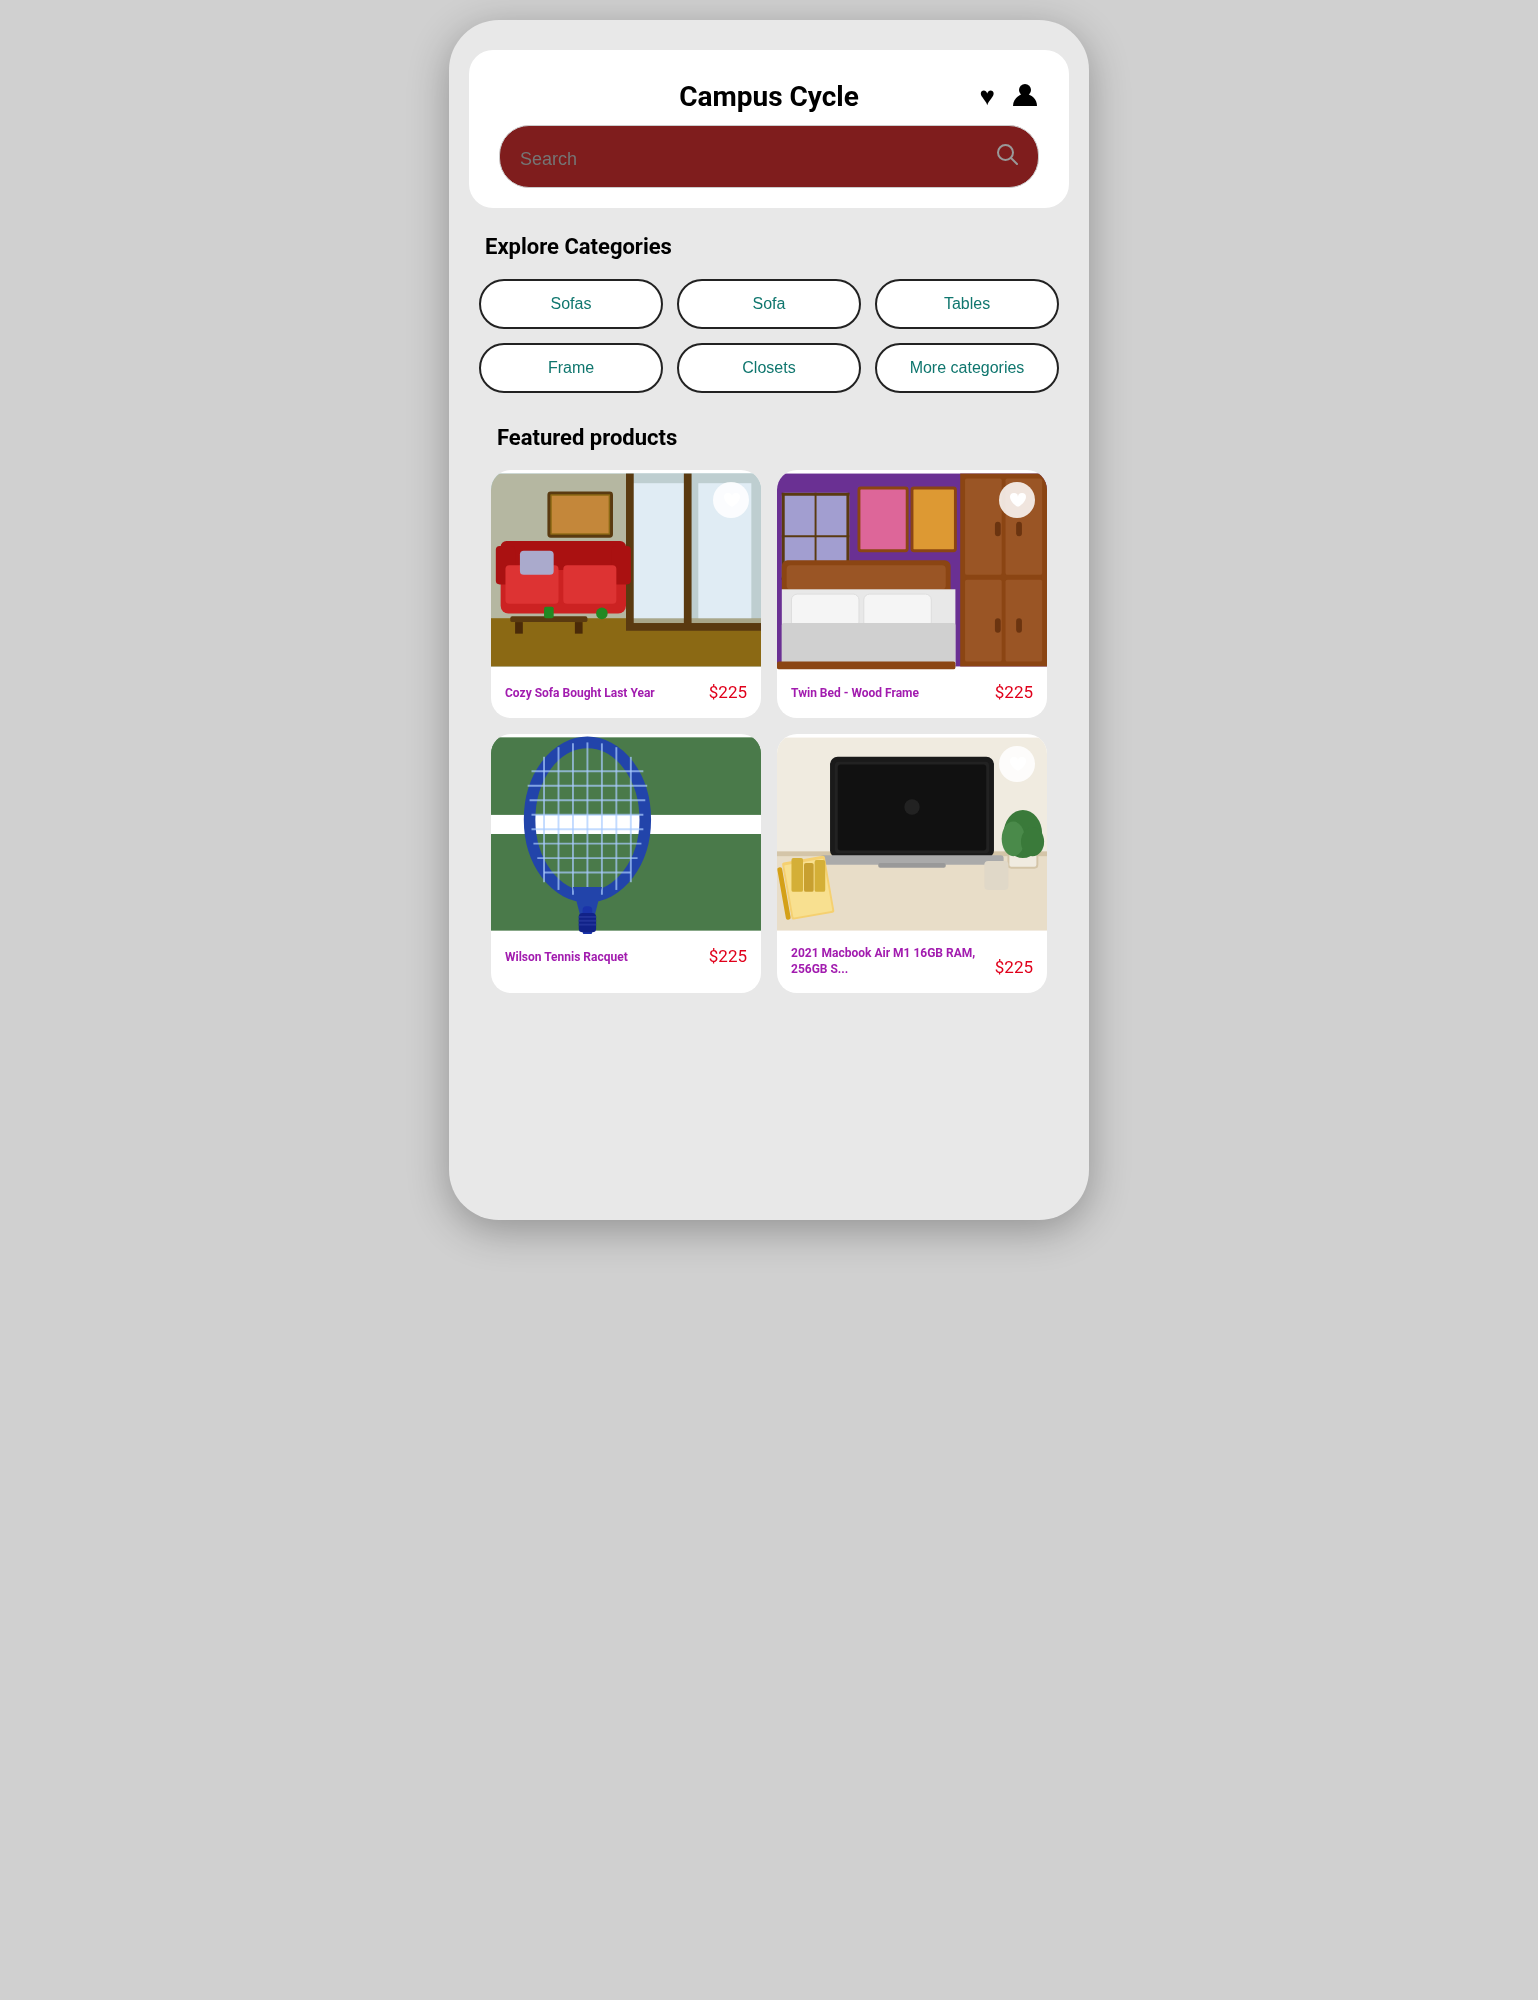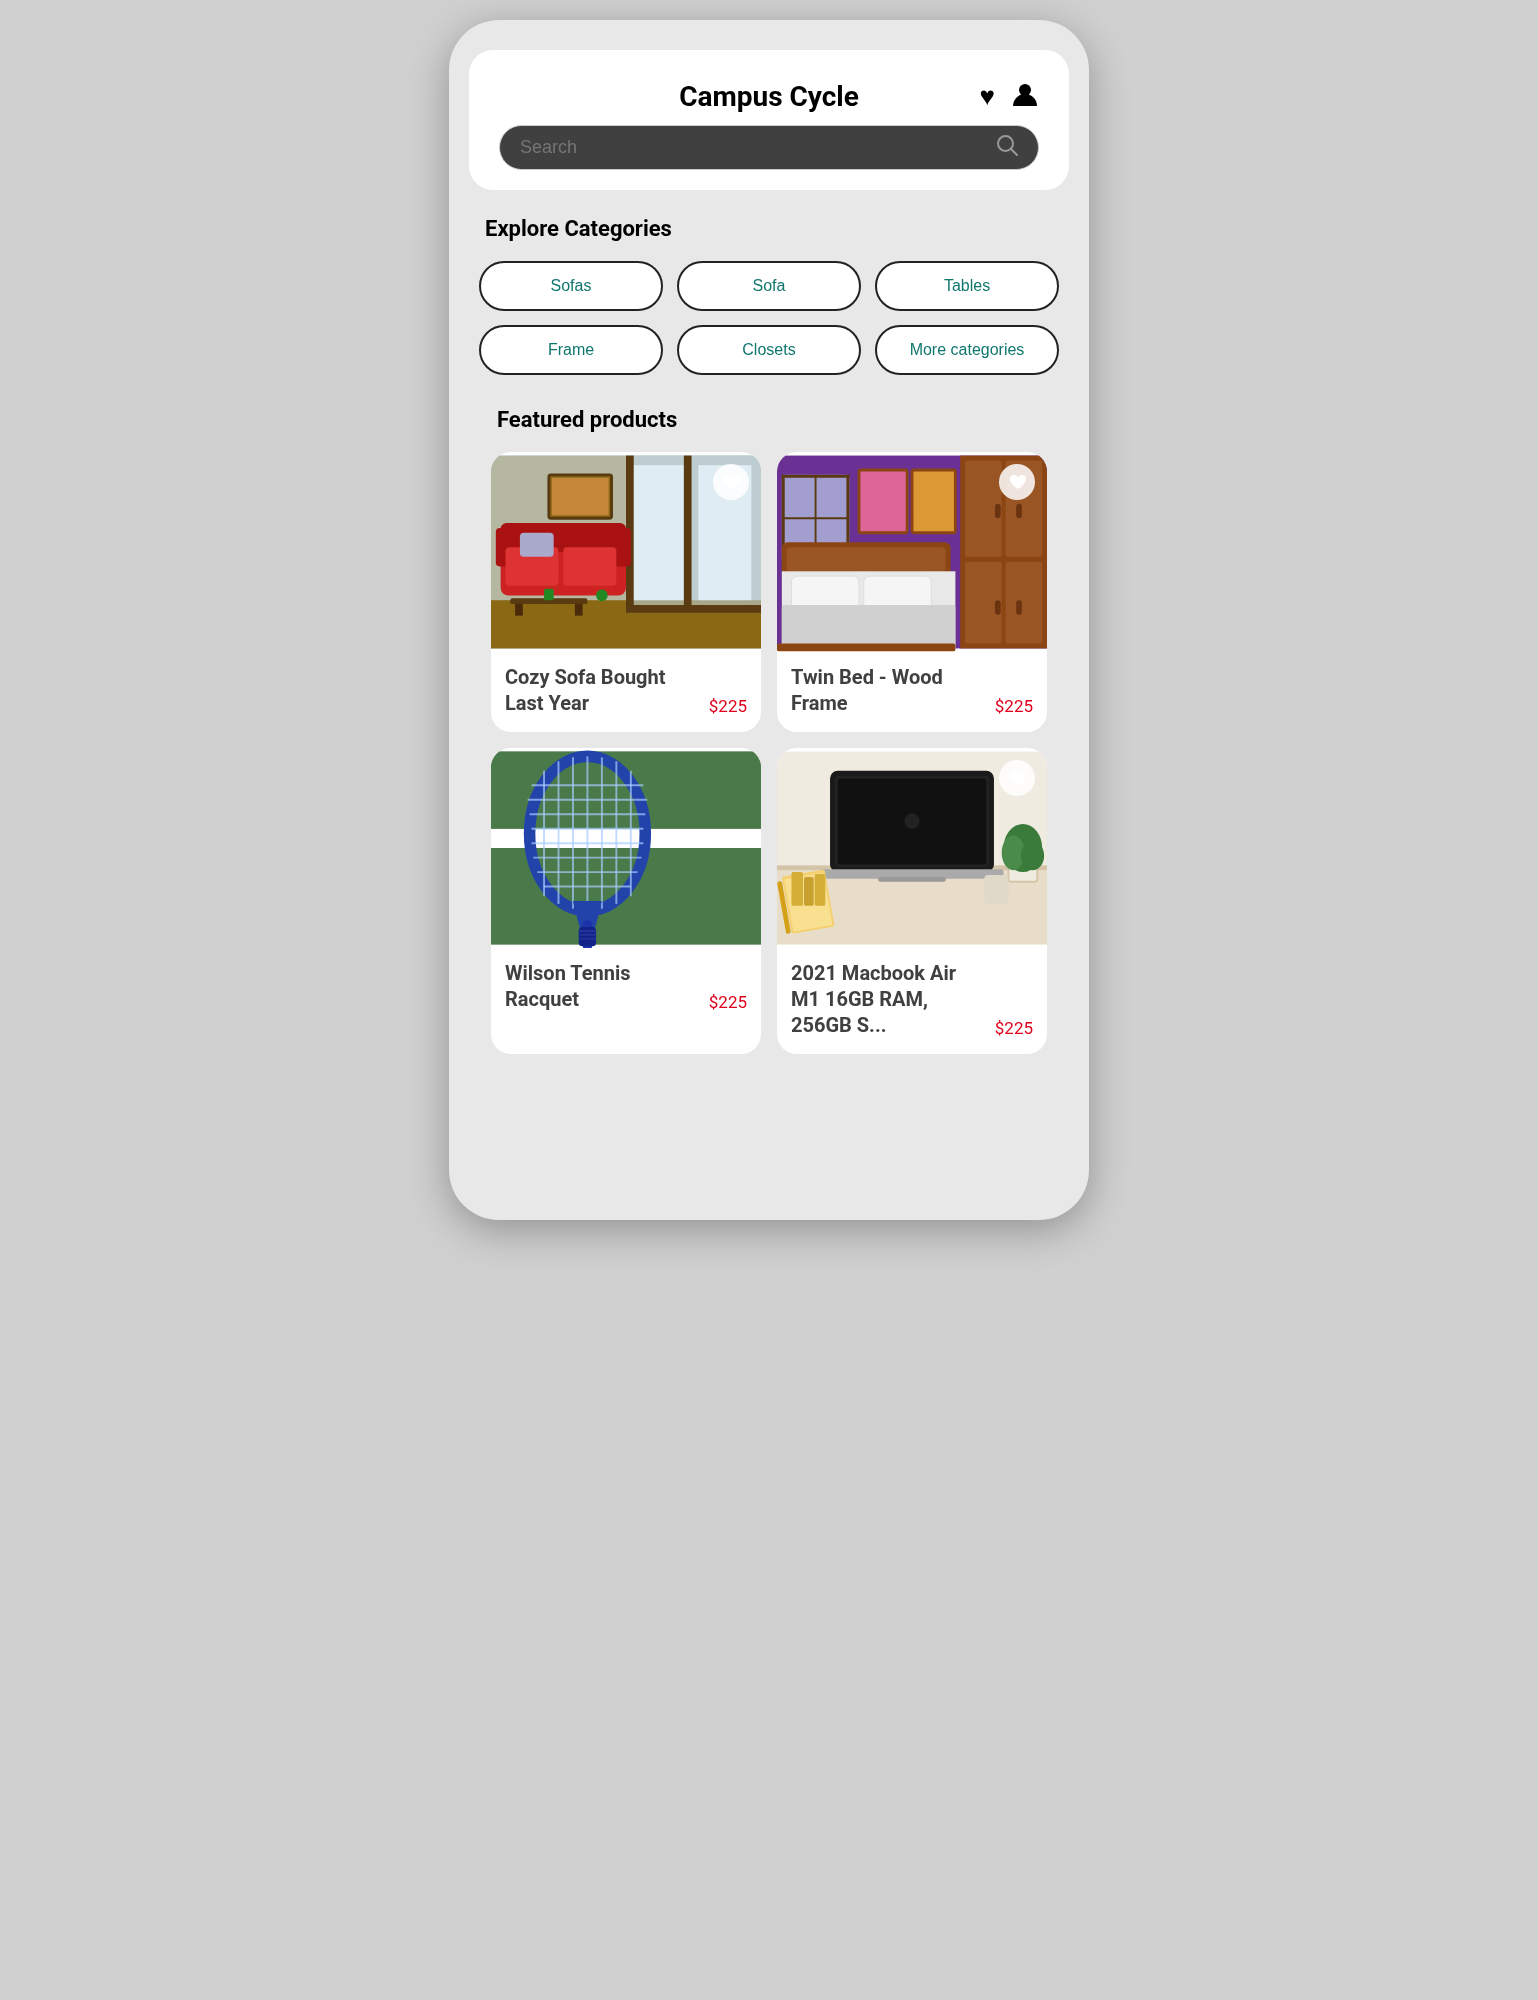--- a/index.html
+++ b/index.html
@@ -58,25 +58,25 @@
     }
 
     .header-icon {
       font-size: 26px;
       color: #000;
       cursor: pointer;
     }
 
     .search-bar {
       display: flex;
-      align-items: center;
+      align-items: flex-end;
       border: 1.5px solid #ccc;
       border-radius: 30px;
-      padding: 8px 20px;
-      background: #404040;
+      padding: 17px 20px;
+      background: #7f1d1d;
     }
 
     .search-input {
       border: none;
       outline: none;
       font-size: 18px;
       color: #999;
       flex: 1;
       background: transparent;
     }
@@ -155,23 +155,23 @@
     }
 
     .product-info {
       padding: 12px 14px 0 14px;
       display: flex;
       align-items: flex-end;
       justify-content: space-between;
     }
 
     .product-name {
-      font-size: 20px;
+      font-size: 12px;
       font-weight: 700;
-      color: #404040;
+      color: #a21caf;
       flex: 1;
       line-height: 1.3;
     }
 
     .product-price {
       font-size: 17px;
       font-weight: 400;
       color: #e0001b;
       margin-left: 8px;
       white-space: nowrap;

